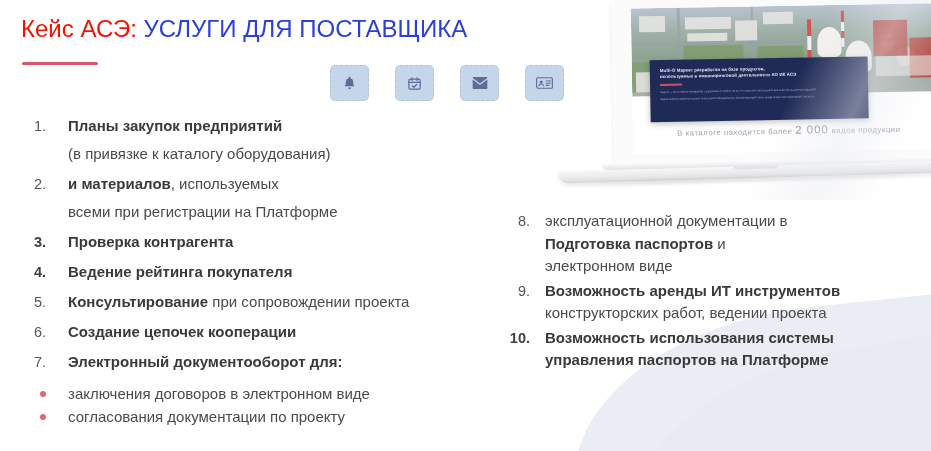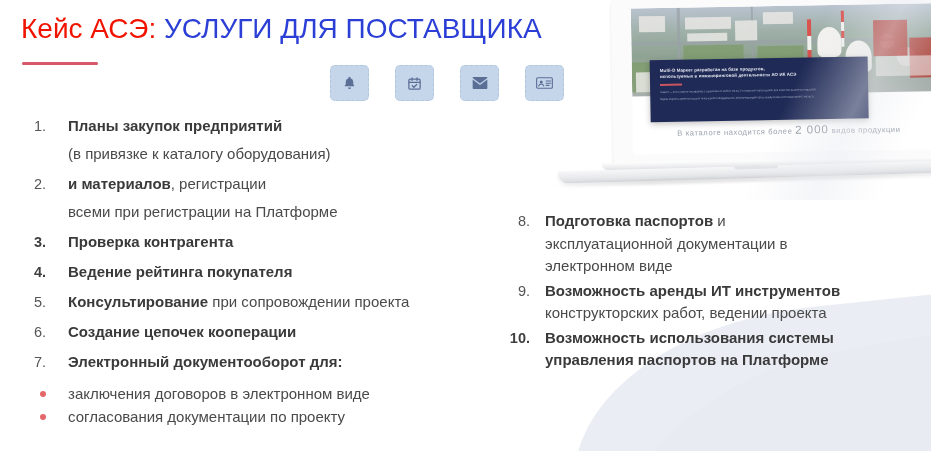--- a/index.html
+++ b/index.html
@@ -18,21 +18,21 @@
     transform:rotate(-6deg);opacity:.85;
   }
   .corner-curve2{
     position:absolute;right:-40px;bottom:-150px;width:360px;height:240px;
     background:#eef0f6;border-radius:70% 0 0 0;transform:rotate(-10deg);
   }
 
   
   .title{
     position:absolute;left:21px;top:12px;
-    font-size:28px;line-height:34px;font-weight:400;white-space:nowrap;
+    font-size:24px;line-height:34px;font-weight:400;white-space:nowrap;
   }
   .title .red{color:#f01400;}
   .title .blue{color:#2b3fd6;}
   .title-rule{
     position:absolute;left:22px;top:62px;width:76px;height:3px;
     background:#d9566b;border-radius:2px;
   }
 
   
   .icon-row{position:absolute;left:330px;top:65px;display:flex;gap:26px;}
@@ -244,21 +244,21 @@
         <div class="li">
           <div class="num">1.</div>
           <div class="body">
             <div class="ln"><b>Планы закупок предприятий</b></div>
             <div class="ln"><span>(в привязке к каталогу оборудования)</span></div>
           </div>
         </div>
         <div class="li">
           <div class="num">2.</div>
           <div class="body">
-            <div class="ln"><b>и материалов</b><span>, регистрации</span></div>
+            <div class="ln"><b>и материалов</b><span>, используемых</span></div>
             <div class="ln"><span>всеми при регистрации на Платформе</span></div>
           </div>
         </div>
         <div class="li">
           <div class="num bold">3.</div>
           <div class="body">
             <div class="ln"><b>Проверка контрагента</b></div>
           </div>
         </div>
         <div class="li">
@@ -304,22 +304,22 @@
           </div>
         </div>
       </div>
   </div>
 
   <div class="list list-right">
     <div id="right-items">
         <div class="li">
           <div class="num">8.</div>
           <div class="body">
+            <div class="ln"><span>эксплуатационной документации в</span></div>
             <div class="ln"><b>Подготовка паспортов</b><span> и</span></div>
-            <div class="ln"><span>эксплуатационной документации в</span></div>
             <div class="ln"><span>электронном виде</span></div>
           </div>
         </div>
         <div class="li">
           <div class="num">9.</div>
           <div class="body">
             <div class="ln"><b>Возможность аренды ИТ инструментов</b></div>
             <div class="ln"><span>конструкторских работ, ведении проекта</span></div>
           </div>
         </div>

